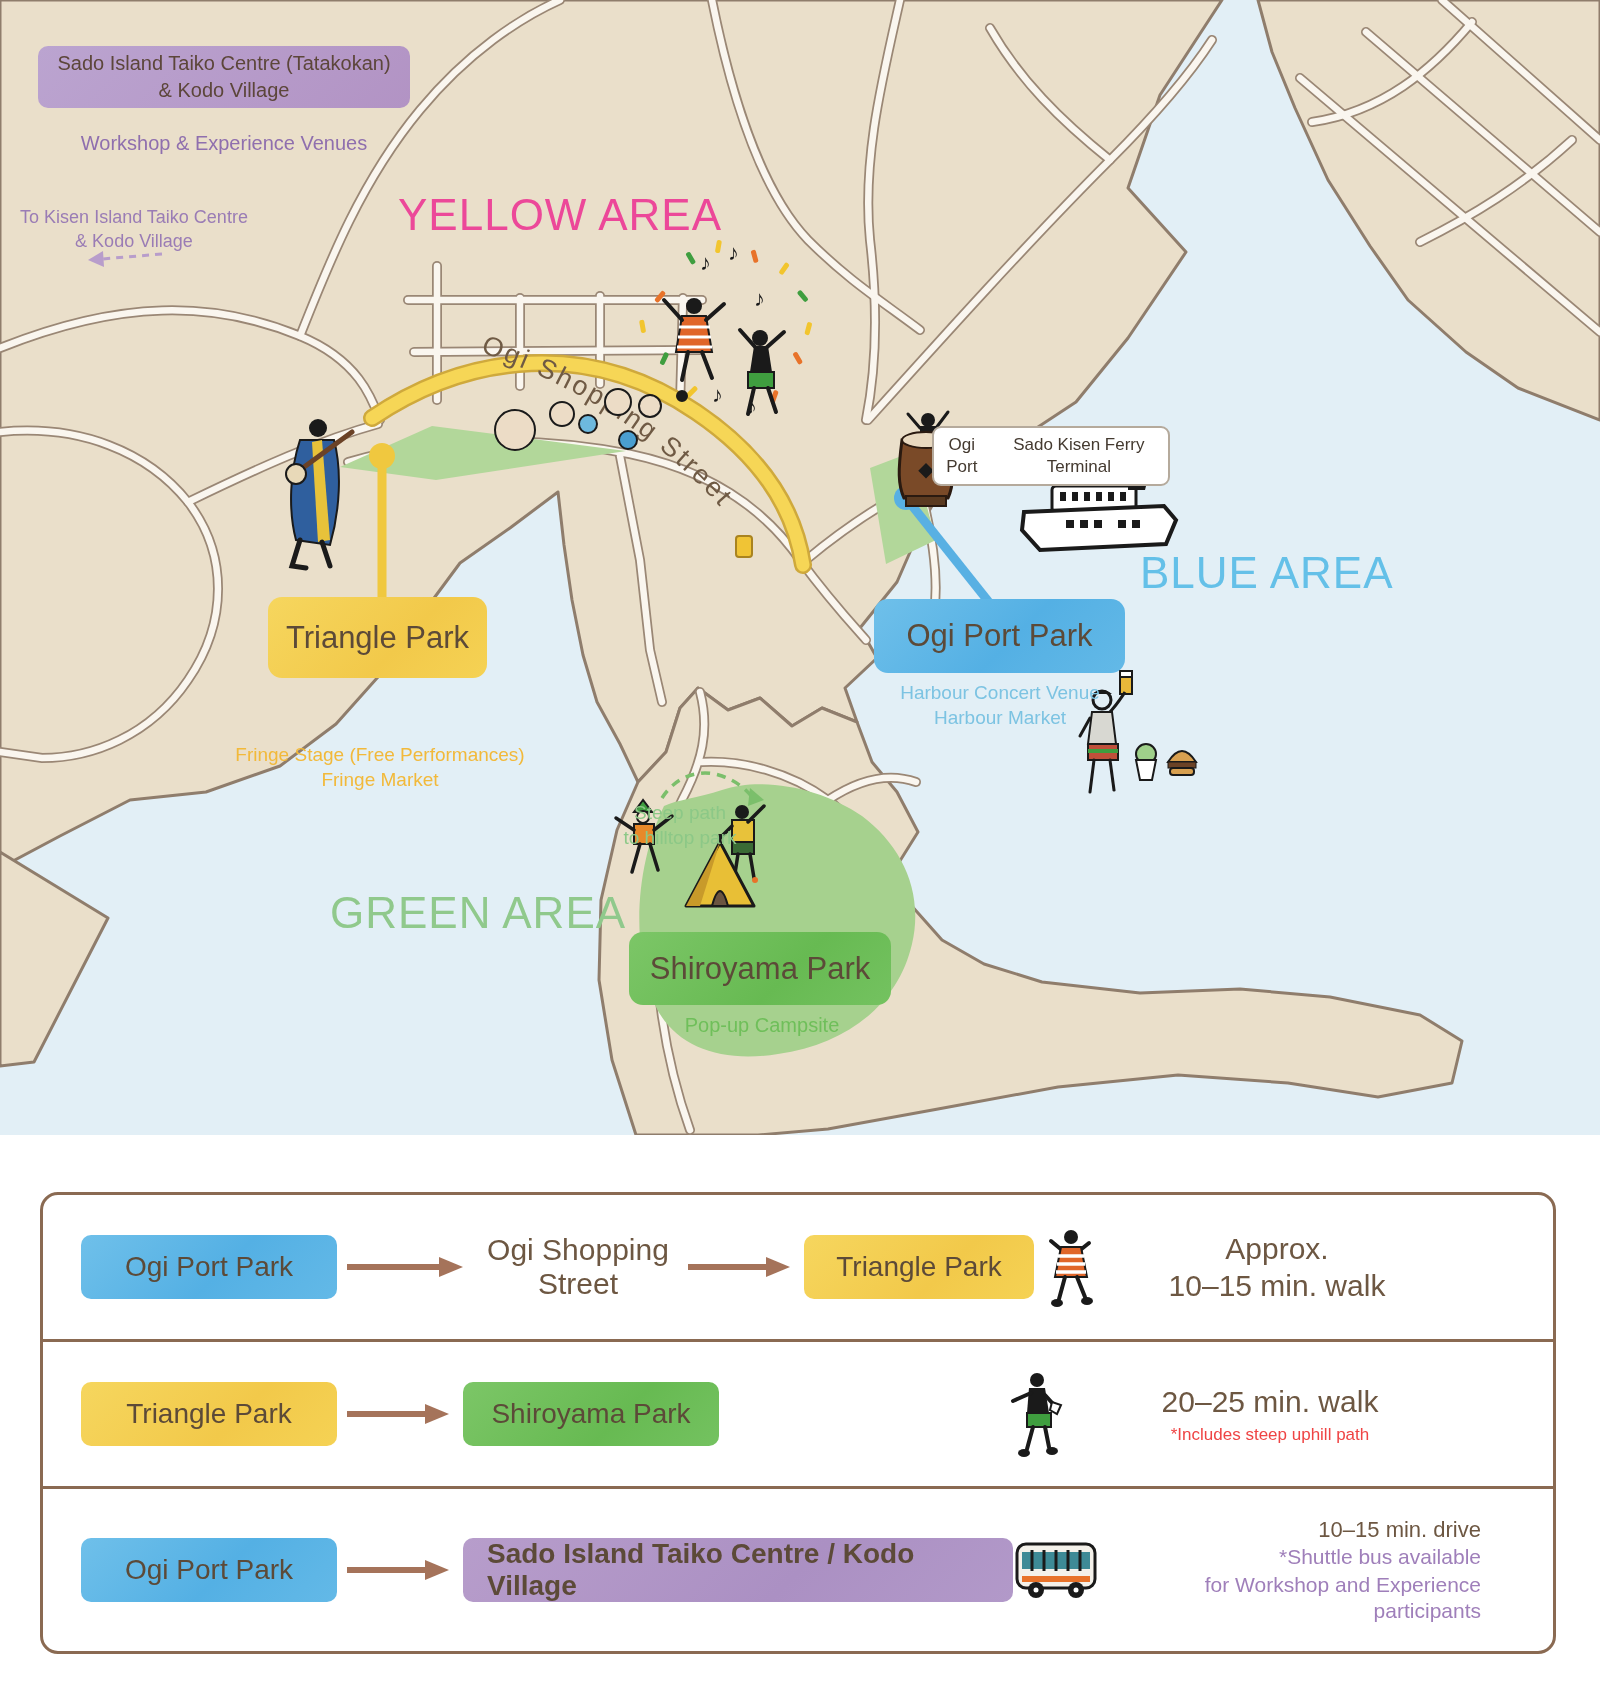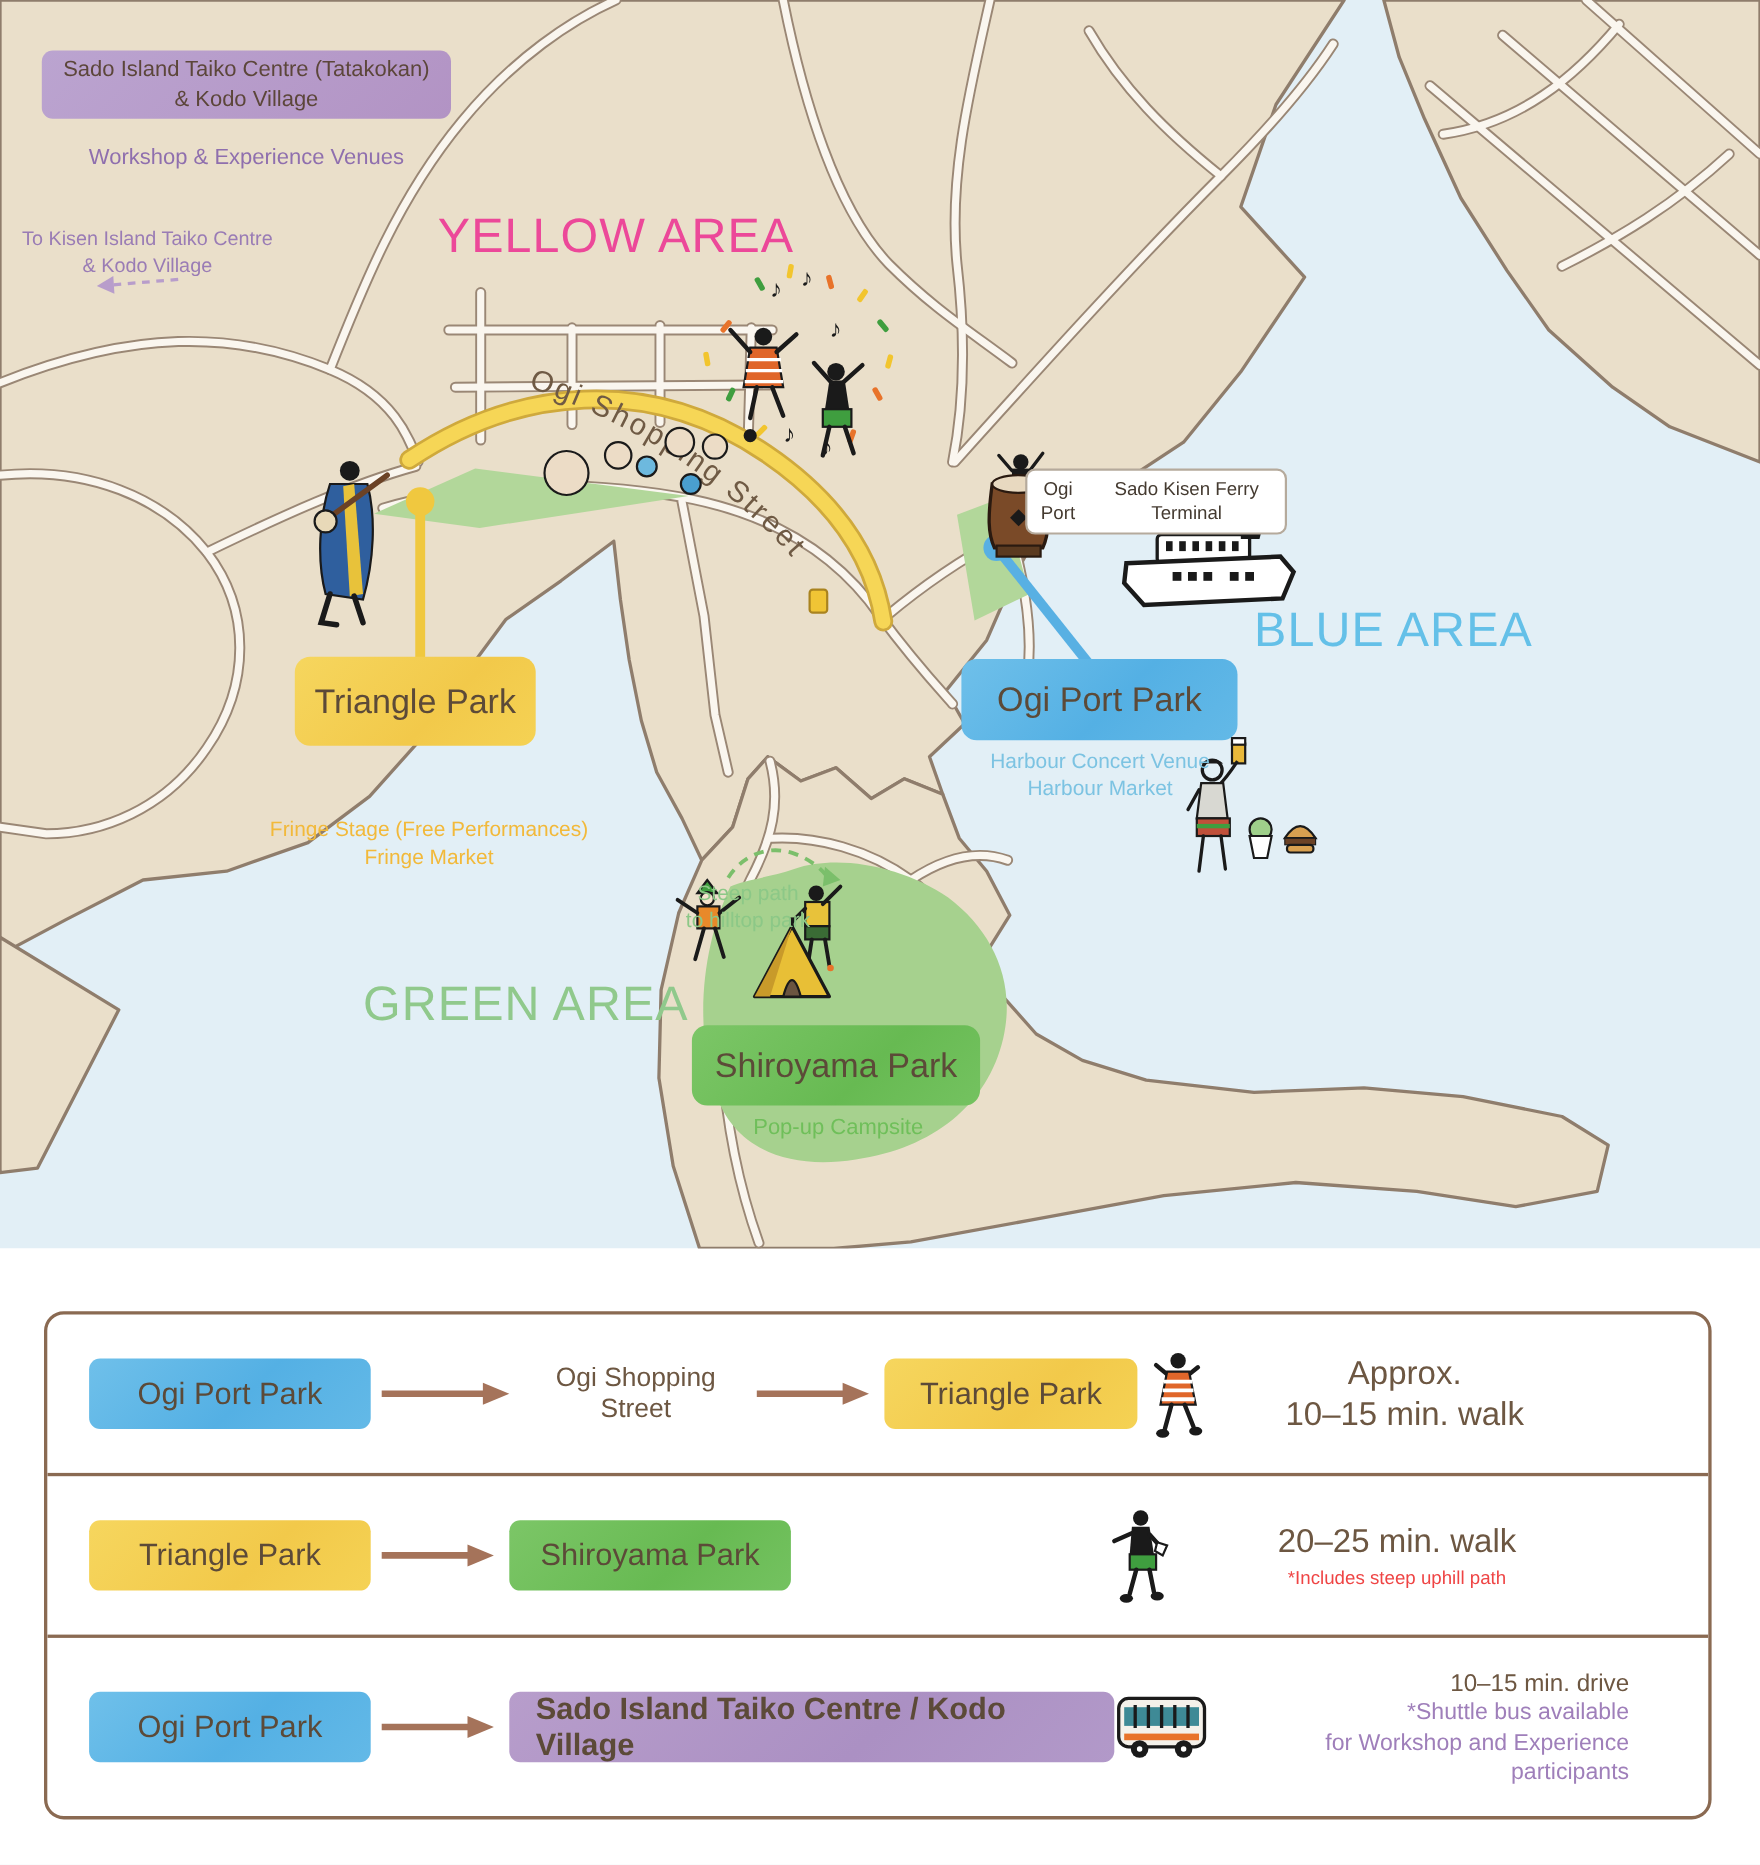--- a/index.html
+++ b/index.html
@@ -28,21 +28,21 @@
   .route-table{position:absolute;left:40px;top:1192px;width:1516px;height:462px;
                border:3px solid #8a6a52;border-radius:18px;background:#ffffff;
                display:flex;flex-direction:column;overflow:hidden;box-sizing:border-box;}
   .trow{display:flex;align-items:center;padding:0 38px;box-sizing:border-box;}
   .trow+.trow{border-top:3px solid #8a6a52;}
   .trow-1{flex:32 0 0;} .trow-2{flex:32 0 0;} .trow-3{flex:36 0 0;}
   .chip{height:64px;min-width:256px;display:flex;align-items:center;justify-content:center;
         border-radius:10px;font-size:28px;color:#5c4a38;padding:0 18px;box-sizing:border-box;}
   .chip-wide{min-width:550px;padding:0 24px;font-weight:bold;}
   .arrow-wrap{margin:0 8px;flex:0 0 auto;display:flex;align-items:center;}
-  .via{width:200px;text-align:center;font-size:24px;color:#6d5742;line-height:1.15;}
+  .via{width:200px;text-align:center;font-size:30px;color:#6d5742;line-height:1.15;}
   .timeblock{text-align:center;line-height:1.25;}
   .time{font-size:30px;color:#6d5742;line-height:1.25;}
   .note-green{font-size:17px;color:#ef4444;margin-top:4px;}
   .note-purple{font-size:21px;color:#9f7fba;margin-top:1px;}
   .tb1{width:300px;margin-right:88px;}
   .tb2{width:330px;margin-right:80px;}
   .tb3{width:480px;margin-right:34px;text-align:right;}
   .icon-wrap{margin-left:auto;flex:0 0 auto;display:flex;align-items:center;}
 </style>
 </head>
@@ -354,21 +354,21 @@
   <div class="sub" style="left:18px;top:206px;width:232px;font-size:18px;color:#9a7cb5">
     <div>To Kisen Island Taiko Centre</div>
     <div>&amp; Kodo Village</div>
   </div>
 
   <div class="area-title" style="left:398px;top:190px;color:#ec4899">YELLOW AREA</div>
   <div class="area-title" style="left:1140px;top:548px;color:#64c0e8">BLUE AREA</div>
   <div class="area-title" style="left:330px;top:888px;color:#90c98c">GREEN AREA</div>
 
   <div class="map-chip chip-yellow" style="left:268px;top:597px;width:219px;height:81px">Triangle Park</div>
-  <div class="sub" style="left:225px;top:742px;width:330px;font-size:19px;color:#f2b93a">
+  <div class="sub" style="left:215px;top:742px;width:330px;font-size:19px;color:#f2b93a">
     <div>Fringe Stage (Free Performances)</div>
     <div>Fringe Market</div>
   </div>
 
   <div class="ferry-box" style="left:932px;top:426px;width:234px;height:56px">
     <div>Ogi Port</div>
     <div>Sado Kisen Ferry Terminal</div>
   </div>
 
   <div class="map-chip chip-blue" style="left:874px;top:599px;width:251px;height:74px">Ogi Port Park</div>

